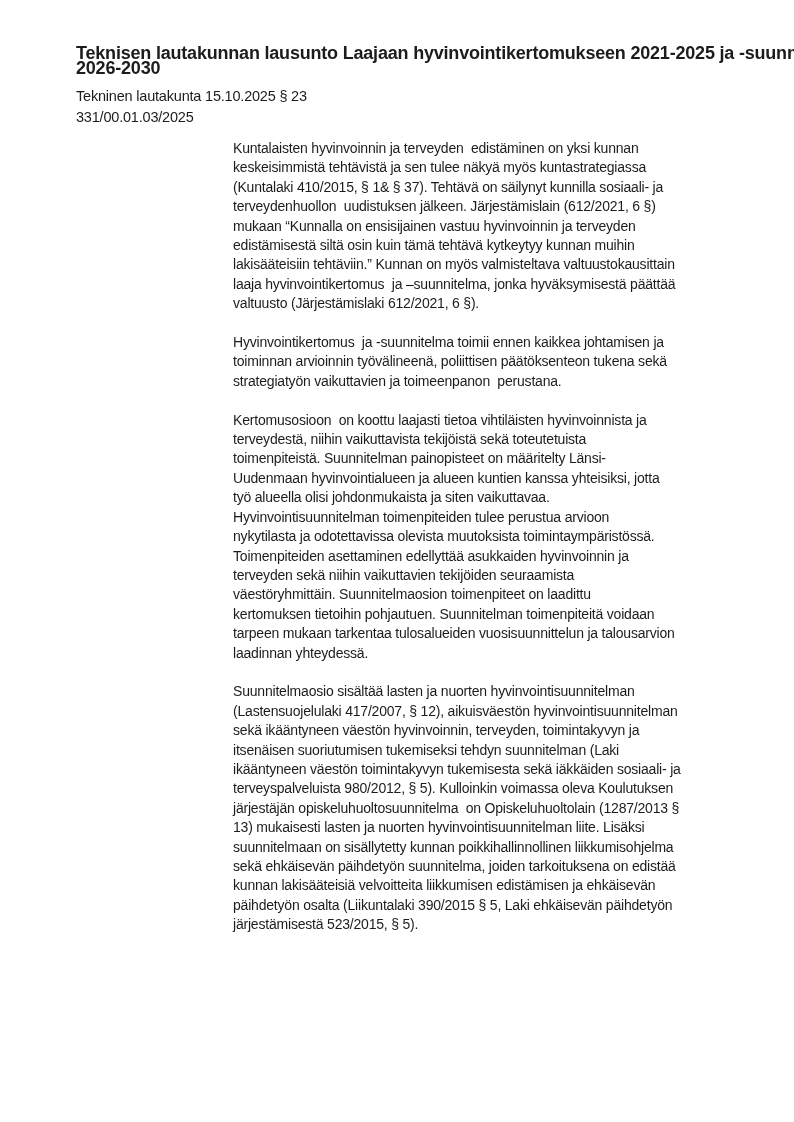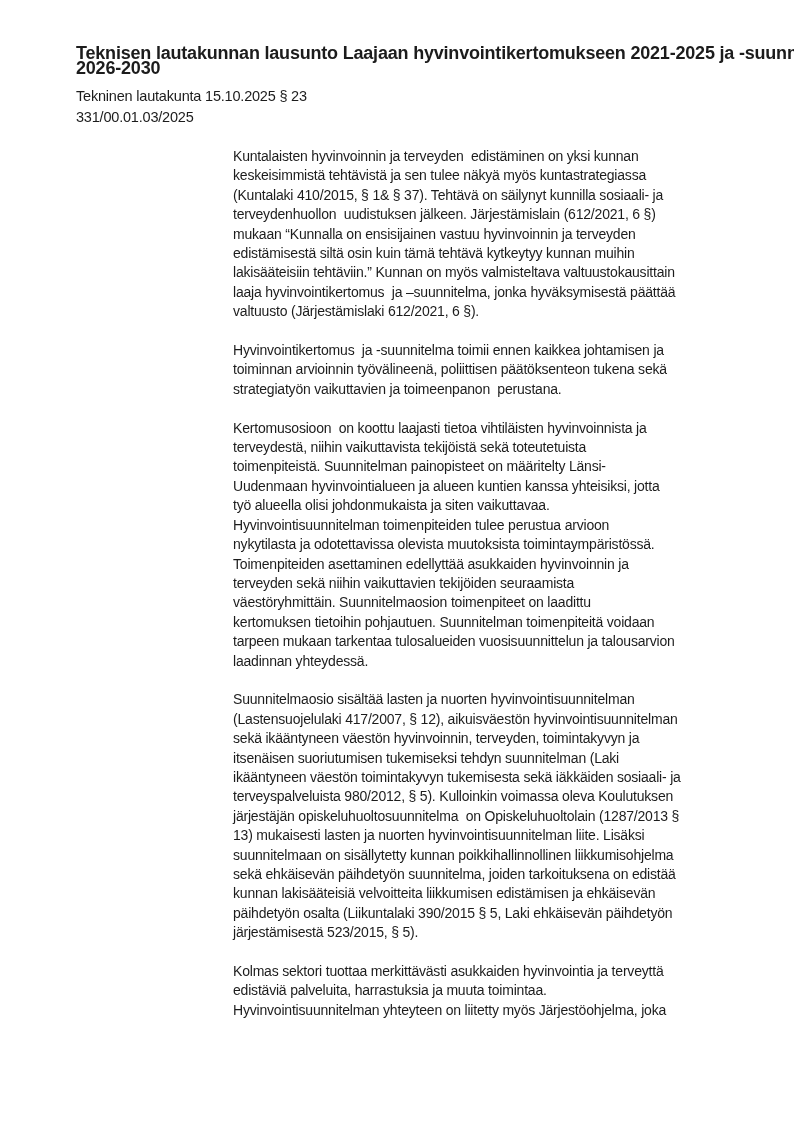--- a/index.html
+++ b/index.html
@@ -34,21 +34,21 @@
     margin-top: 10px;
     font-size: 14.5px;
     line-height: 20.5px;
     letter-spacing: -0.2px;
   }
   .meta-block div {
     white-space: pre;
   }
   .doc-body {
     margin-left: 157px;
-    margin-top: 20px;
+    margin-top: 12px;
     font-size: 14px;
     line-height: 19.4px;
     letter-spacing: -0.2px;
   }
   .doc-body p {
     margin: 0 0 19.4px 0;
     white-space: pre;
   }
 </style>
 </head>
@@ -95,17 +95,14 @@
 itsenäisen suoriutumisen tukemiseksi tehdyn suunnitelman (Laki
 ikääntyneen väestön toimintakyvyn tukemisesta sekä iäkkäiden sosiaali- ja
 terveyspalveluista 980/2012, § 5). Kulloinkin voimassa oleva Koulutuksen
 järjestäjän opiskeluhuoltosuunnitelma  on Opiskeluhuoltolain (1287/2013 §
 13) mukaisesti lasten ja nuorten hyvinvointisuunnitelman liite. Lisäksi
 suunnitelmaan on sisällytetty kunnan poikkihallinnollinen liikkumisohjelma
 sekä ehkäisevän päihdetyön suunnitelma, joiden tarkoituksena on edistää
 kunnan lakisääteisiä velvoitteita liikkumisen edistämisen ja ehkäisevän
 päihdetyön osalta (Liikuntalaki 390/2015 § 5, Laki ehkäisevän päihdetyön
 järjestämisestä 523/2015, § 5).</p>
-    <p>Kolmas sektori tuottaa merkittävästi asukkaiden hyvinvointia ja terveyttä
-edistäviä palveluita, harrastuksia ja muuta toimintaa.
-Hyvinvointisuunnitelman yhteyteen on liitetty myös Järjestöohjelma, joka</p>
   </div>
 </div>
 
 </body></html>

